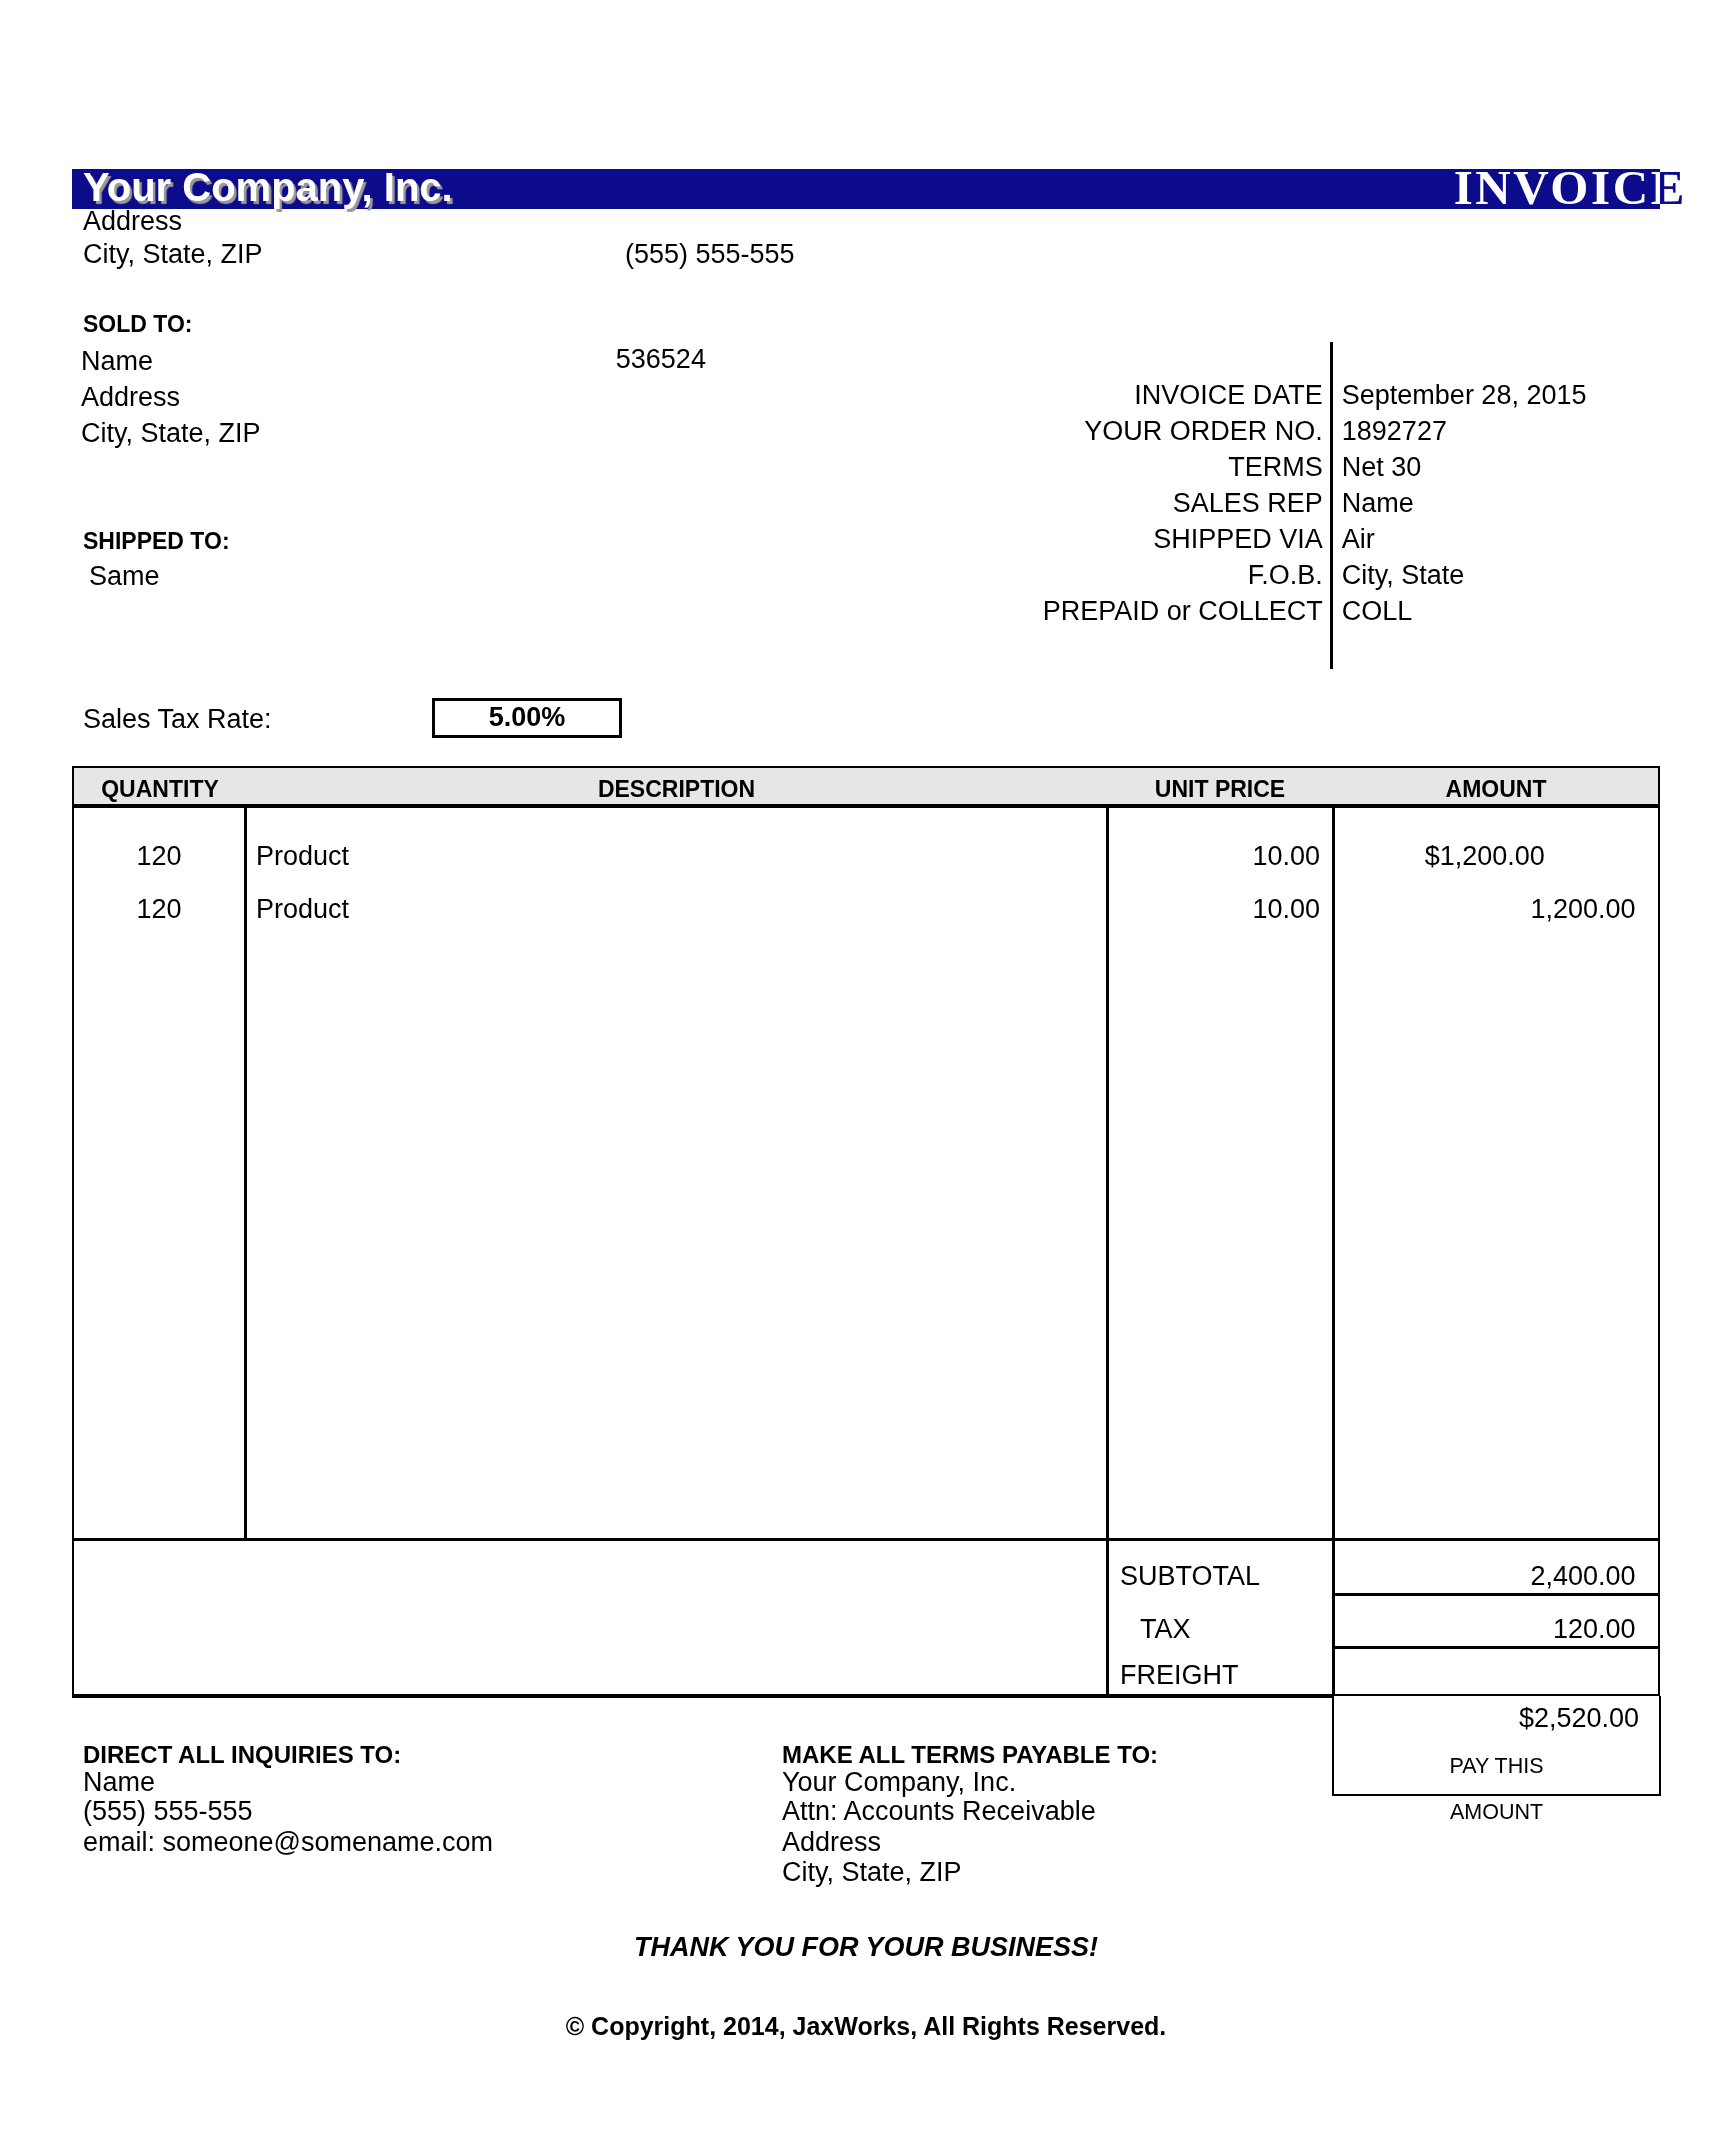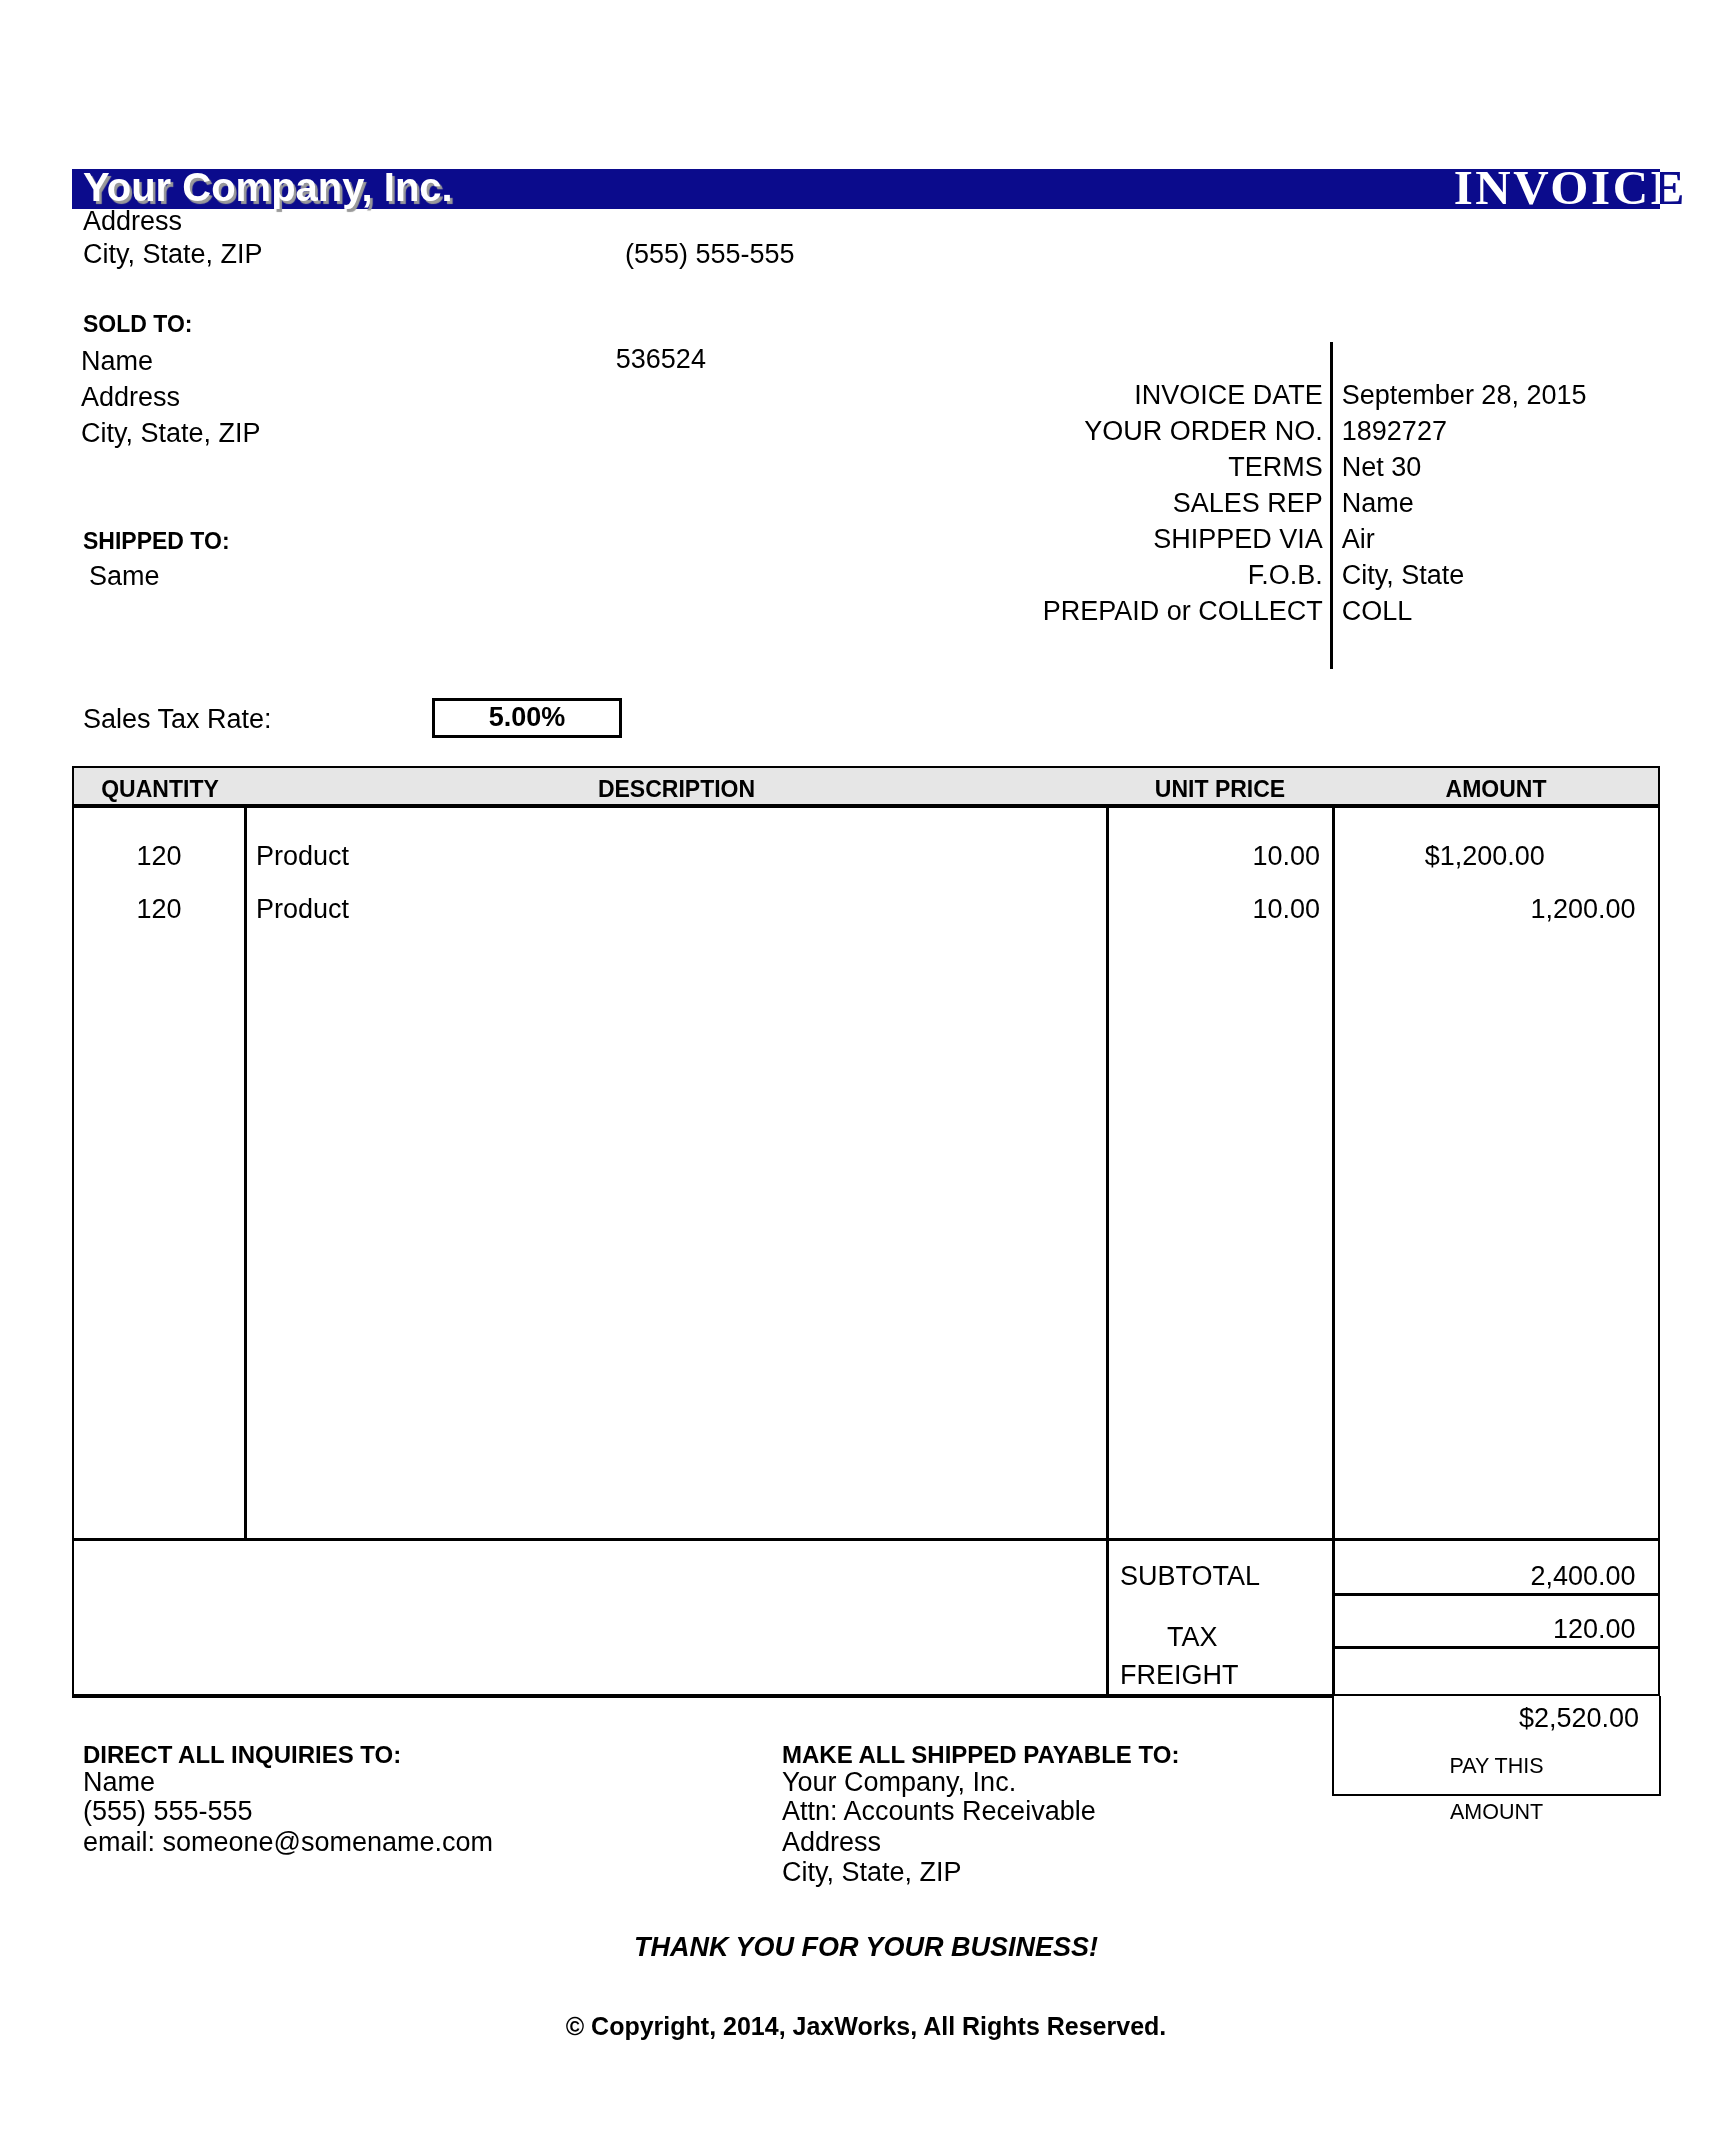--- a/index.html
+++ b/index.html
@@ -160,38 +160,38 @@
     <span class="cell num" style="left:1033px;width:213px;top:73px;">10.00</span>
     <span class="cell num" style="left:1260px;width:324px;padding-right:22.4px;top:73px;text-align:center;">$1,200.00</span>
 
     <span class="cell" style="left:0;width:170px;top:126px;text-align:center;">120</span>
     <span class="cell" style="left:182px;top:126px;">Product</span>
     <span class="cell num" style="left:1033px;width:213px;top:126px;">10.00</span>
     <span class="cell num" style="left:1260px;width:324px;padding-right:22.4px;top:126px;">1,200.00</span>
 
     <span class="cell" style="left:1046px;top:793px;">SUBTOTAL</span>
     <span class="cell num" style="left:1260px;width:324px;padding-right:22.4px;top:793px;">2,400.00</span>
-    <span class="cell" style="left:1093px;top:846px;margin-top:8px;">TAX</span>
+    <span class="cell" style="left:1066px;top:846px;">TAX</span>
     <span class="cell num" style="left:1260px;width:324px;padding-right:22.4px;top:846px;">120.00</span>
     <span class="cell" style="left:1046px;top:892px;">FREIGHT</span>
     <span class="cell num" style="left:1260px;width:324px;padding-right:22.4px;top:892px;"></span>
   </div>
 
   <div class="abs paybox">
     <div class="pay-total">$2,520.00</div>
     <div class="pay-line">PAY THIS</div>
     <div class="pay-line">AMOUNT</div>
   </div>
 
   <div class="abs foot-h" style="left:83px;top:1741px;">DIRECT ALL INQUIRIES TO:</div>
   <div class="abs t" style="left:83px;top:1767px;">Name</div>
   <div class="abs t" style="left:83px;top:1796px;">(555) 555-555</div>
   <div class="abs t" style="left:83px;top:1827px;">email: someone@somename.com</div>
 
-  <div class="abs foot-h" style="left:782px;top:1741px;">MAKE ALL SHIPPED PAYABLE TO:</div>
+  <div class="abs foot-h" style="left:782px;top:1741px;">MAKE ALL TERMS PAYABLE TO:</div>
   <div class="abs t" style="left:782px;top:1767px;">Your Company, Inc.</div>
   <div class="abs t" style="left:782px;top:1796px;">Attn: Accounts Receivable</div>
   <div class="abs t" style="left:782px;top:1827px;">Address</div>
   <div class="abs t" style="left:782px;top:1857px;">City, State, ZIP</div>
 
   <div class="abs center-band thanks" style="top:1932px;">THANK YOU FOR YOUR BUSINESS!</div>
   <div class="abs center-band copyright" style="top:2012px;">© Copyright, 2014, JaxWorks, All Rights Reserved.</div>
 
 </div>
 

